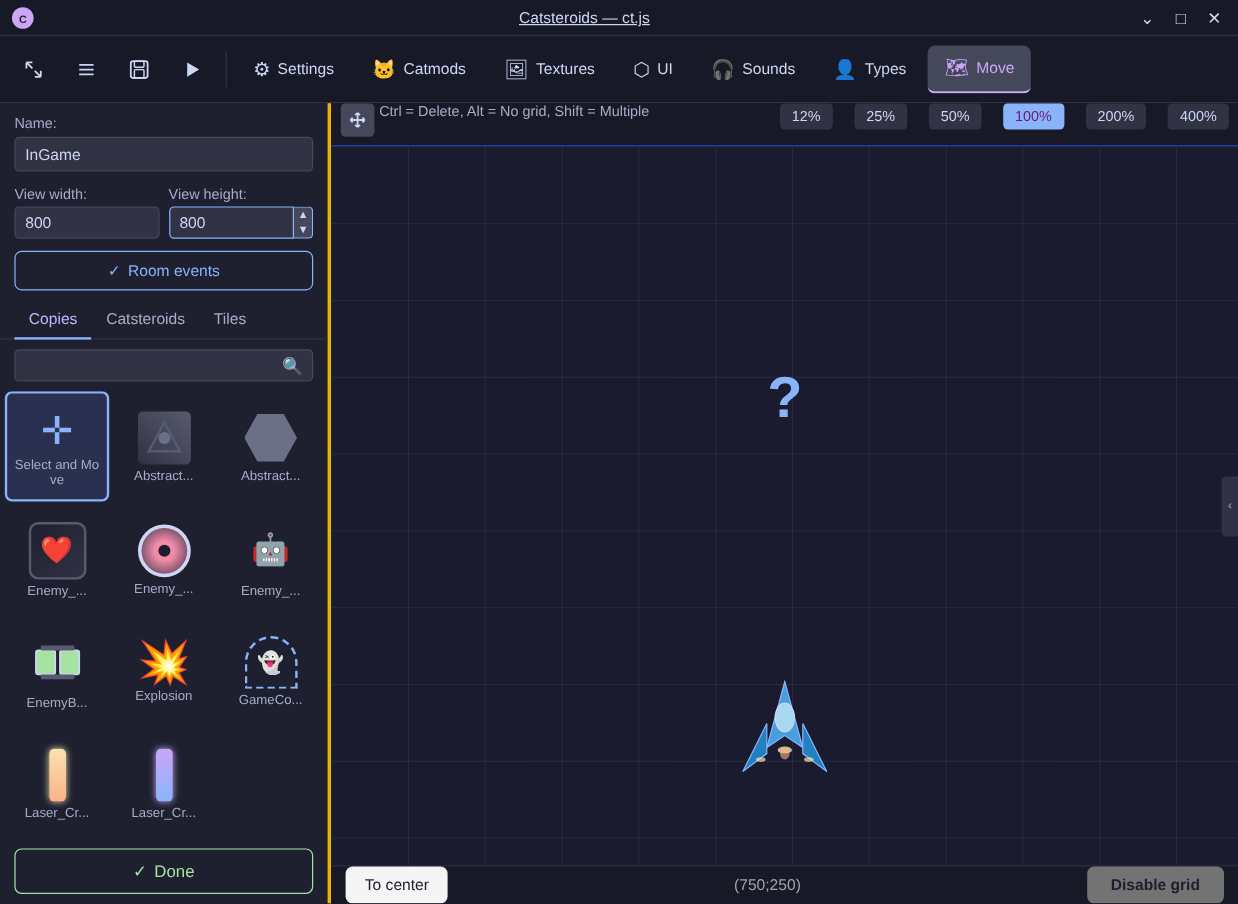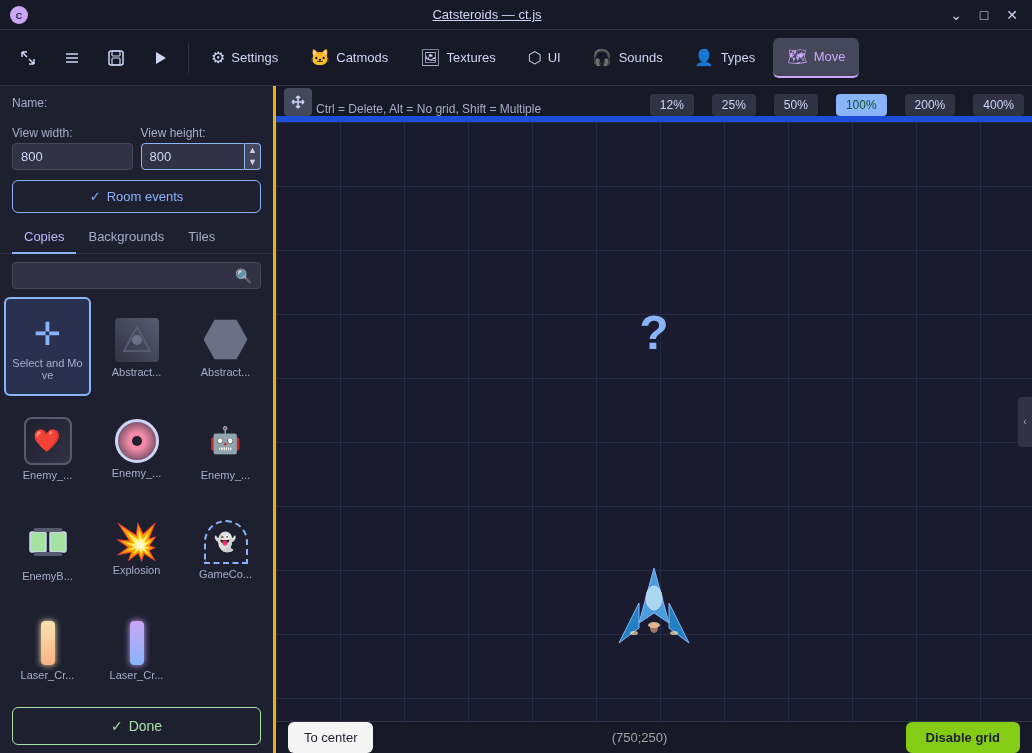--- a/index.html
+++ b/index.html
@@ -294,23 +294,23 @@
       display: flex;
       flex-direction: column;
       position: relative;
       background: #1a1b2e;
       overflow: hidden;
     }
 
     
     .canvas-toolbar {
       display: flex;
-      align-items: flex-end;
+      align-items: flex-start;
       background: #181926;
-      border-bottom: 6px solid #1d4ed8;
+      border-bottom: 1px solid #1d4ed8;
       height: 36px;
       padding: 0 8px;
       gap: 4px;
     }
     .move-icon-btn {
       width: 28px; height: 28px;
       background: #45475a;
       border: none;
       border-radius: 4px;
       color: #cdd6f4;
@@ -331,21 +331,21 @@
       padding: 4px 10px;
       background: #313244;
       border: none;
       border-radius: 4px;
       color: #cdd6f4;
       cursor: pointer;
       font-size: 12px;
     }
     .zoom-btn.active {
       background: #89b4fa;
-      color: #14532d;
+      color: #701a75;
     }
 
     
     .canvas-grid {
       flex: 1;
       position: relative;
       overflow: hidden;
       background-color: #1a1b2e;
       background-image: 
         linear-gradient(rgba(89, 130, 190, 0.15) 1px, transparent 1px),
@@ -400,21 +400,21 @@
       cursor: pointer;
       font-size: 13px;
       font-weight: 500;
     }
     .coords-text {
       color: #a3a3a3;
       font-size: 13px;
     }
     .disable-grid-btn {
       padding: 8px 20px;
-      background: #84cc16;
+      background: #737373;
       border: none;
       border-radius: 6px;
       color: #1e1e2e;
       cursor: pointer;
       font-size: 13px;
       font-weight: 600;
       text-align: center;
     }
 
     .abstract-box {
@@ -494,20 +494,21 @@
     <span class="nav-icon">🗺</span>
     <span>Move</span>
   </button>
 </div>
 
 <div class="main-layout">
 
   <div class="left-panel">
     <div class="left-panel-header">
       <div class="label-text">Name:</div>
+      <input class="name-input" type="text" value="InGame" style="">
     </div>
 
     <div class="dim-row">
       <div class="dim-group">
         <div class="dim-label">View width:</div>
         <input class="dim-input-plain" type="text" value="800" style="">
       </div>
       <div class="dim-group">
         <div class="dim-label">View height:</div>
         <div class="dim-input-wrap">
@@ -520,21 +521,21 @@
       </div>
     </div>
 
     <button class="room-events-btn">
       <span>✓</span>
       <span>Room events</span>
     </button>
 
     <div class="tab-bar">
       <div class="tab-item active">Copies</div>
-      <div class="tab-item">Backgrounds</div>
+      <div class="tab-item">Catsteroids</div>
       <div class="tab-item">Tiles</div>
     </div>
 
     <div class="search-bar">
       <input class="search-input" type="text" placeholder="" style="">
       <span class="search-icon">🔍</span>
     </div>
 
     <div class="items-grid">
 

